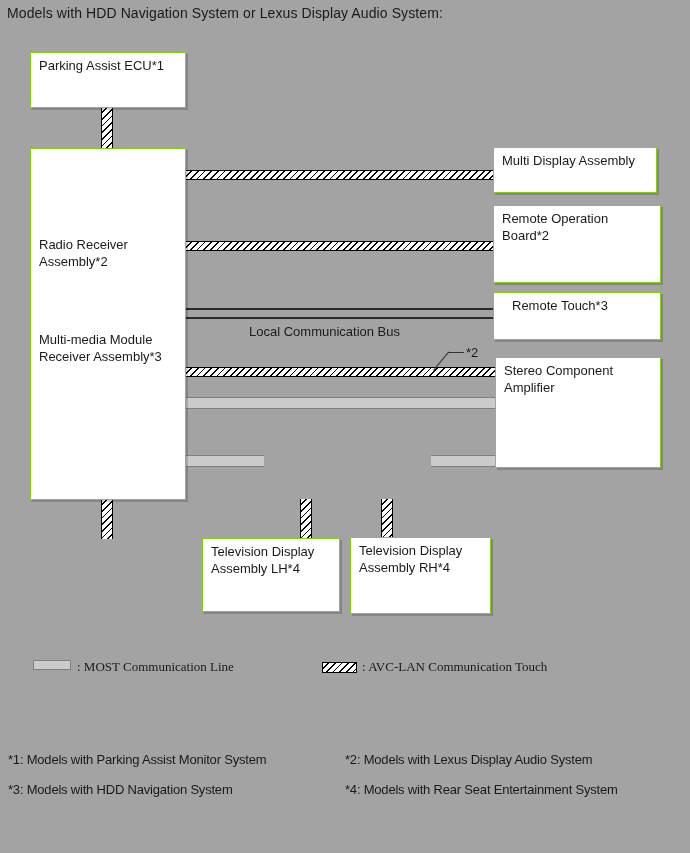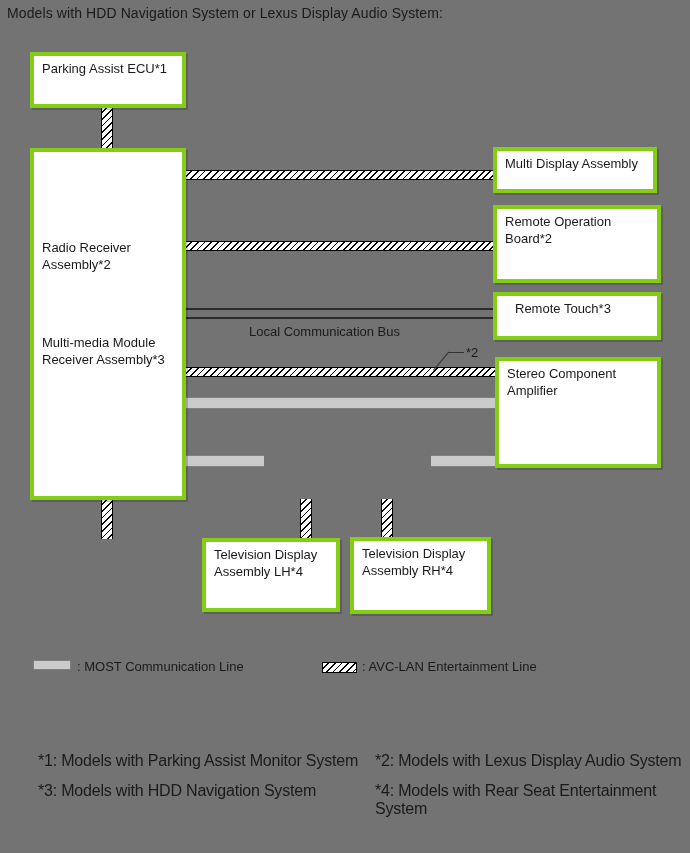--- a/index.html
+++ b/index.html
@@ -1,23 +1,23 @@
 <!DOCTYPE html>
 <html style="--most-fill: #cbcbcb; --most-border: #7f7f7f;"><head>
 <meta charset="utf-8">
 <style>
   html,body{margin:0;padding:0;background:#fff;}
   .canvas{
-    position:relative;width:690px;height:853px;background:#737373;
+    position:relative;width:690px;height:853px;background:#a3a3a3;
     font-family:"Liberation Sans","DejaVu Sans",sans-serif;color:#1a1a1a;
     overflow:hidden;
   }
   .title{position:absolute;left:7px;top:5px;font-size:14px;letter-spacing:.1px;}
   .box{
-    position:absolute;background:#fff;border:4px solid #84cc16;
+    position:absolute;background:#fff;border:1px solid #84cc16;
     box-shadow:2px 2px 0 rgba(0,0,0,.18);
     font-size:13px;line-height:16.5px;box-sizing:border-box;
     padding:5px 8px;z-index:3;
   }
   #box-parking{left:30px;top:52px;width:156px;height:56px;}
   #box-receiver{left:30px;top:148px;width:156px;height:352px;padding:16px;}
   #box-receiver .lbl{position:absolute;left:8px;right:6px;}
   #lbl-radio{top:88px;}
   #lbl-mmm{top:183px;}
   #box-multidisplay{left:493px;top:147px;width:164px;height:46px;}
@@ -62,35 +62,35 @@
   #bus-bottom{top:317px;}
   #bus-label{position:absolute;left:249px;top:324px;font-size:13px;z-index:2;}
 
   
   #star2-label{position:absolute;left:466px;top:345px;font-size:13px;z-index:5;}
   .leader{position:absolute;border-top:1.5px solid #333;z-index:5;}
   #star2-leader-h{left:448px;top:352px;width:16px;}
   #star2-leader-s{left:433px;top:370px;width:24px;transform:rotate(-50deg);transform-origin:0 0;}
 
   
-  .legend-text{position:absolute;font-size:13px;}
+  .legend-text{position:absolute;font-size:13px;font-family:Liberation Serif, serif;}
   #legend-most-swatch{
     position:absolute;left:33px;top:660px;width:38px;height:10px;box-sizing:border-box;
     background:var(--most-fill,#cbcbcb);border:1.2px solid var(--most-border,#7f7f7f);
   }
   #legend-most-text{left:77px;top:659px;}
   #legend-avclan-swatch{
     position:absolute;left:322px;top:662px;width:35px;height:11px;box-sizing:border-box;
     border:1.2px solid #000;
     background:repeating-linear-gradient(135deg,#fff 0,#fff 3.4px,#000 3.4px,#000 4.7px);
   }
   #legend-avclan-text{left:362px;top:659px;}
 
   
-  .footnote{position:absolute;font-size:16px;letter-spacing:-.2px;margin-left:30px;}
+  .footnote{position:absolute;font-size:13px;letter-spacing:-.2px;}
   #fn1{left:8px;top:752px;}
   #fn2{left:345px;top:752px;}
   #fn3{left:8px;top:782px;}
   #fn4{left:345px;top:782px;}
 </style>
 </head>
 <body>
 
 <div class="canvas">
 
@@ -145,20 +145,20 @@
     <span>Television Display Assembly LH*4</span>
   </div>
 
   <div class="box" id="box-tvrh">
     <span>Television Display Assembly RH*4</span>
   </div>
 
   <div id="legend-most-swatch"></div>
   <div class="legend-text" id="legend-most-text">: MOST Communication Line</div>
   <div id="legend-avclan-swatch"></div>
-  <div class="legend-text" id="legend-avclan-text">: AVC-LAN Entertainment Line</div>
+  <div class="legend-text" id="legend-avclan-text">: AVC-LAN Communication Touch</div>
 
   <div class="footnote" id="fn1">*1: Models with Parking Assist Monitor System</div>
   <div class="footnote" id="fn2">*2: Models with Lexus Display Audio System</div>
   <div class="footnote" id="fn3">*3: Models with HDD Navigation System</div>
   <div class="footnote" id="fn4">*4: Models with Rear Seat Entertainment System</div>
 
 </div>
 
 </body></html>

